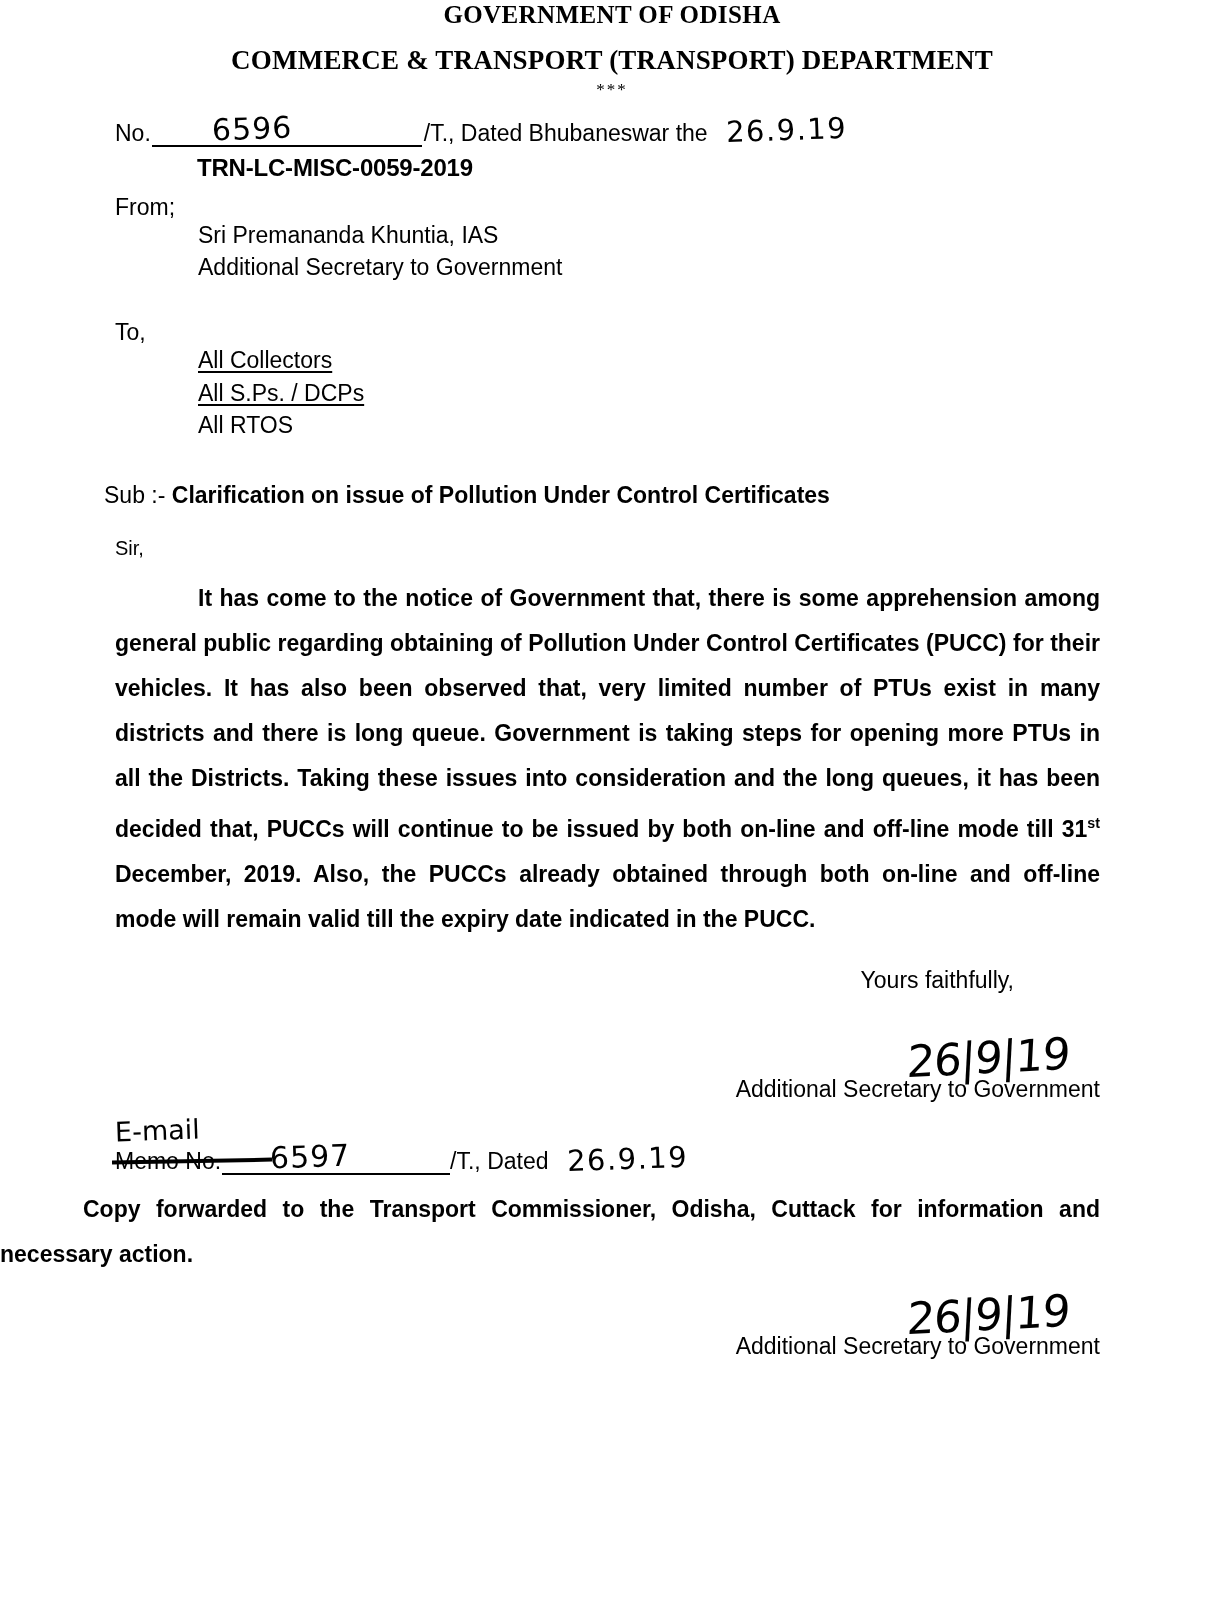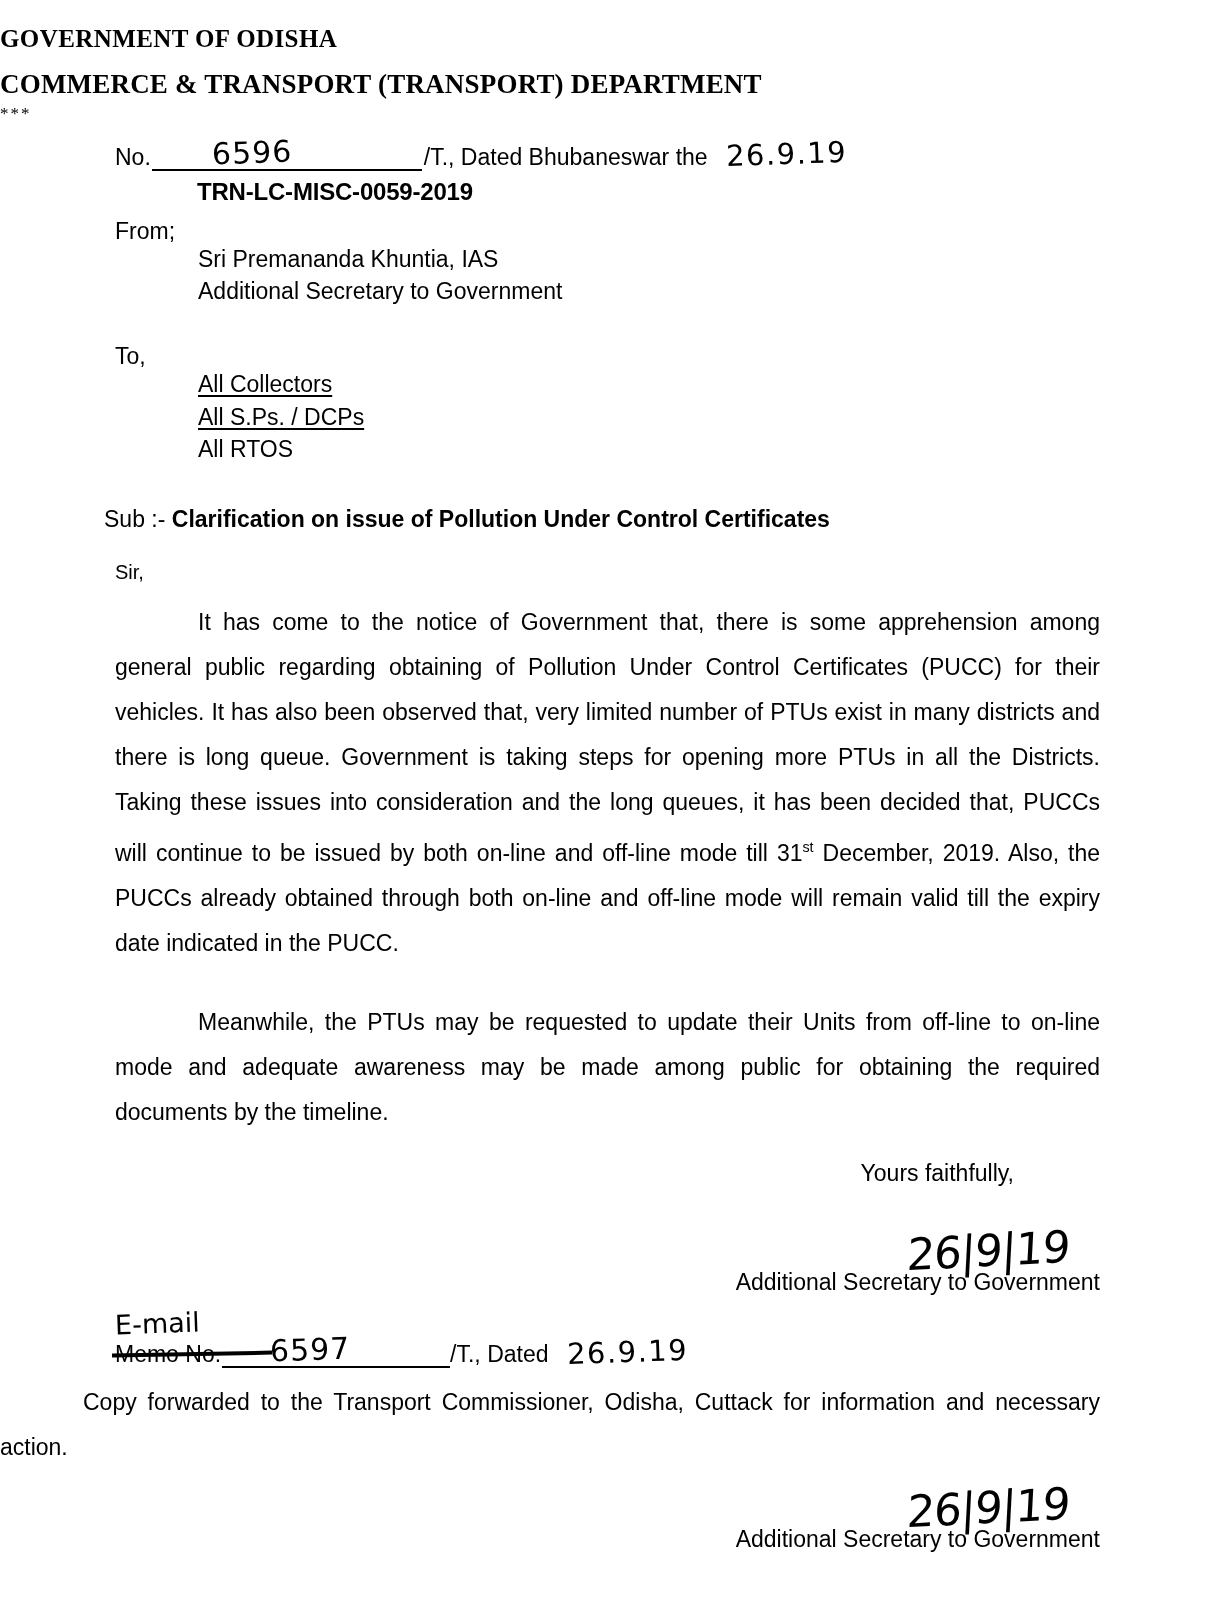--- a/index.html
+++ b/index.html
@@ -20,21 +20,21 @@
 
   .page {
     position: relative;
     width: 1224px;
     height: 1600px;
     background: #fff;
     padding: 0;
   }
 
   
-  .header { text-align: left; padding-top: 24px; }
+  .header { text-align: center; padding-top: 0; }
   .gov-title {
     font-family: "Liberation Serif", serif;
     font-weight: bold;
     font-size: 25px;
     letter-spacing: 0.4px;
     line-height: 1.22;
   }
   .dept-title {
     font-family: "Liberation Serif", serif;
     font-weight: bold;
@@ -130,20 +130,21 @@
     margin-top: 16px;
   }
   p.para {
     margin: 0 0 0 0;
     font-size: 23px;
     line-height: 45px;
     text-align: justify;
     text-justify: inter-word;
     text-indent: 83px;
     hyphens: none;
+    font-weight: bold;
   }
   p.para + p.para { margin-top: 34px; }
   sup { font-size: 0.62em; vertical-align: super; }
 
   
   .closing {
     margin-top: 25px;
     padding-right: 124px;
     text-align: right;
   }
@@ -273,21 +274,20 @@
   <div class="subject">
     <span>Sub :-</span>
     <b>Clarification on issue of Pollution Under Control Certificates</b>
   </div>
 
   <div class="salutation">Sir,</div>
 
   <div class="body-wrap">
     <p class="para"><span>It has come to the notice of Government  that, there is some apprehension among general public regarding obtaining of Pollution Under Control Certificates (PUCC) for their vehicles. It has also been observed that, very limited number of PTUs exist in many districts and there is long queue. Government is taking steps for opening more PTUs in all the Districts. Taking these issues into consideration and the long queues, it has been decided that, PUCCs will continue to be issued by both on-line and off-line mode till 31</span><sup>st</sup><span> December, 2019. Also, the PUCCs already obtained through both on-line and off-line mode will remain valid till the expiry date indicated in the PUCC.</span></p>
 
-    <p class="para">Meanwhile, the PTUs may be requested to update their Units from off-line to on-line mode and adequate awareness may be made among public for obtaining the required documents by the timeline.</p>
   </div>
 
   <div class="closing">
     <span class="yours">Yours faithfully,</span>
   </div>
 
   <div class="sig-block">
     <div class="signature">26|9|19</div>
     <div class="sig-title">Additional Secretary to Government</div>
   </div>

